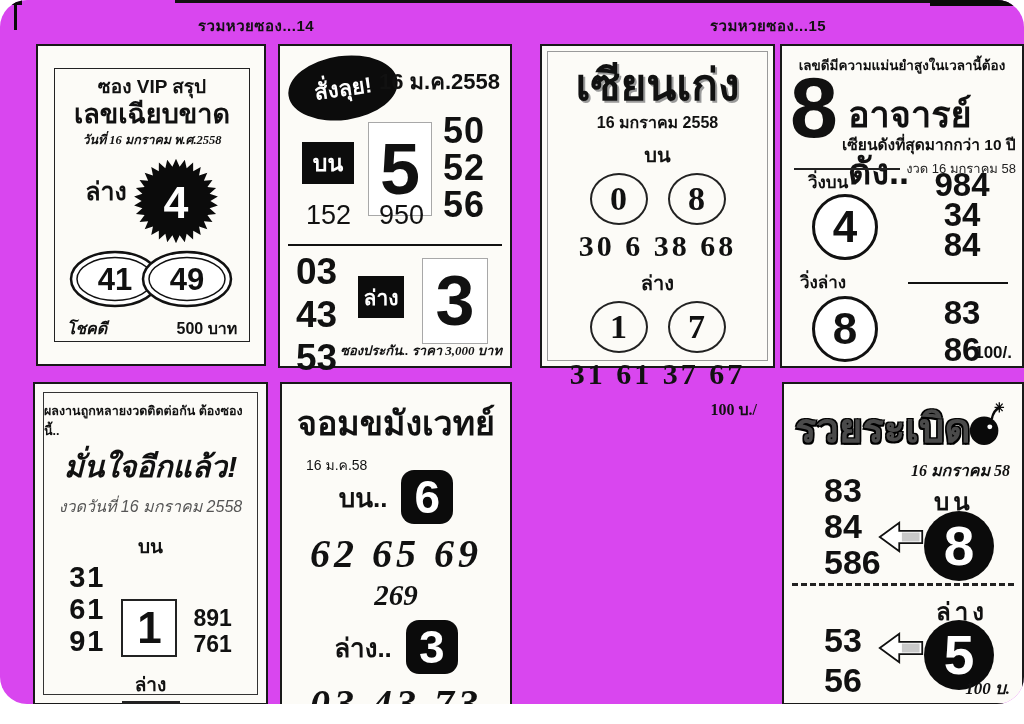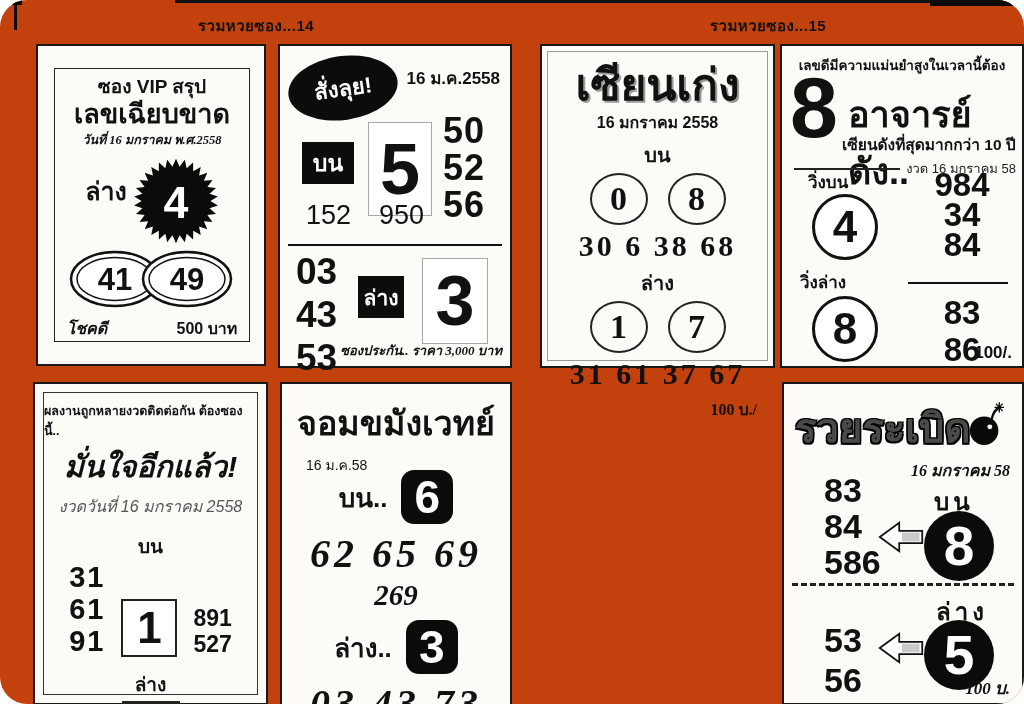--- a/index.html
+++ b/index.html
@@ -1,16 +1,16 @@
 <!DOCTYPE html>
 <html><head>
 <meta charset="utf-8">
 <style>
   html,body{margin:0;padding:0;}
-  .page{position:relative;width:1024px;height:704px;background:#c2410c;overflow:hidden;
+  .page{position:relative;width:1024px;height:704px;background:#d946ef;overflow:hidden;
         font-family:"Liberation Sans","DejaVu Sans",sans-serif;color:#111;border-radius:27px;}
   
   .scan-topline{position:absolute;left:175px;top:0;width:849px;height:3px;background:#111;}
   .scan-topline-thick{position:absolute;left:930px;top:0;width:94px;height:6px;background:#0a0a0a;}
   .scan-corner-h{position:absolute;left:0;top:0;width:22px;height:5px;background:#0a0a0a;}
   .scan-corner-v{position:absolute;left:14px;top:0;width:3px;height:30px;background:#0a0a0a;}
   .scan-left-v{position:absolute;left:33px;top:703px;width:2px;height:21px;background:#222;}
 
   .pageheader{position:absolute;top:14px;font-size:15px;font-weight:bold;text-align:center;letter-spacing:.5px;}
   .hdr-l{left:0;width:512px;} .hdr-r{left:512px;width:512px;}
@@ -29,21 +29,21 @@
   .p1-sub{font-size:27px;font-weight:bold;line-height:26px;}
   .p1-date{font-size:12.5px;font-weight:bold;font-style:italic;font-family:"Liberation Serif",serif;margin-top:3px;}
   .p1-starrow{display:flex;align-items:center;margin-top:8px;}
   .p1-lang{font-size:25px;font-weight:bold;margin-right:6px;margin-top:-20px;}
   .p1-footer{display:flex;justify-content:space-between;width:88%;margin-top:8px;font-size:16px;font-weight:bold;}
 
   
   .p2-badge{position:absolute;left:8px;top:10px;width:110px;height:64px;background:#0c0c0c;border-radius:50%;
             transform:rotate(-8deg);display:flex;align-items:center;justify-content:center;color:#fff;
             font-size:22px;font-weight:bold;}
-  .p2-date{position:absolute;right:10px;top:18px;font-size:17px;font-weight:bold;}
+  .p2-date{position:absolute;right:10px;top:18px;font-size:22px;font-weight:bold;}
   .p2-bon{position:absolute;left:22px;top:96px;width:52px;height:42px;background:#0c0c0c;color:#fff;
           font-size:23px;font-weight:bold;display:flex;align-items:center;justify-content:center;}
   .p2-big5{position:absolute;left:88px;top:76px;width:62px;height:92px;border:1px solid #a8a8a8;background:#fff;
            font-size:72px;font-weight:bold;display:flex;align-items:center;justify-content:center;}
   .p2-pairs-top{position:absolute;left:163px;top:66px;font-size:36px;font-weight:bold;line-height:37px;letter-spacing:1px;}
   .p2-triples{position:absolute;left:26px;top:154px;display:flex;gap:28px;font-size:27px;}
   .p2-div{position:absolute;left:8px;right:8px;top:198px;border-top:2px solid #111;}
   .p2-pairs-bot{position:absolute;left:16px;top:204px;font-size:37px;font-weight:bold;line-height:43px;}
   .p2-lang{position:absolute;left:78px;top:230px;width:46px;height:42px;background:#0c0c0c;color:#fff;
            font-size:21px;font-weight:bold;display:flex;align-items:center;justify-content:center;}
@@ -245,21 +245,21 @@
       <div class="p5-label">บน</div>
       <div class="p5-grid">
         <div class="p5-stackL">
           <div>31</div>
           <div>61</div>
           <div>91</div>
         </div>
         <div class="p5-box1">1</div>
         <div class="p5-stackR">
           <div>891</div>
-          <div>527</div>
+          <div>761</div>
         </div>
       </div>
       <div class="wavy"></div>
       <div class="p5-label">ล่าง</div>
       <div class="p5-botrow">
         <span>61</span>
         <span class="p5-box6">6</span>
         <span>64</span>
       </div>
 

